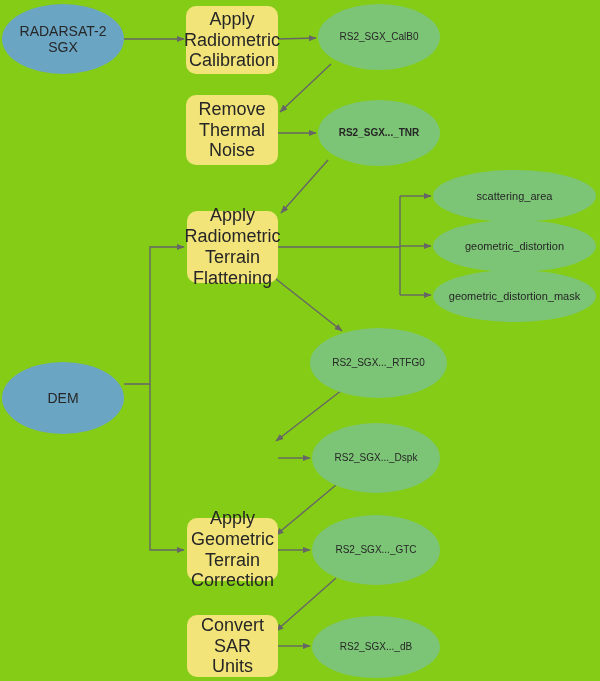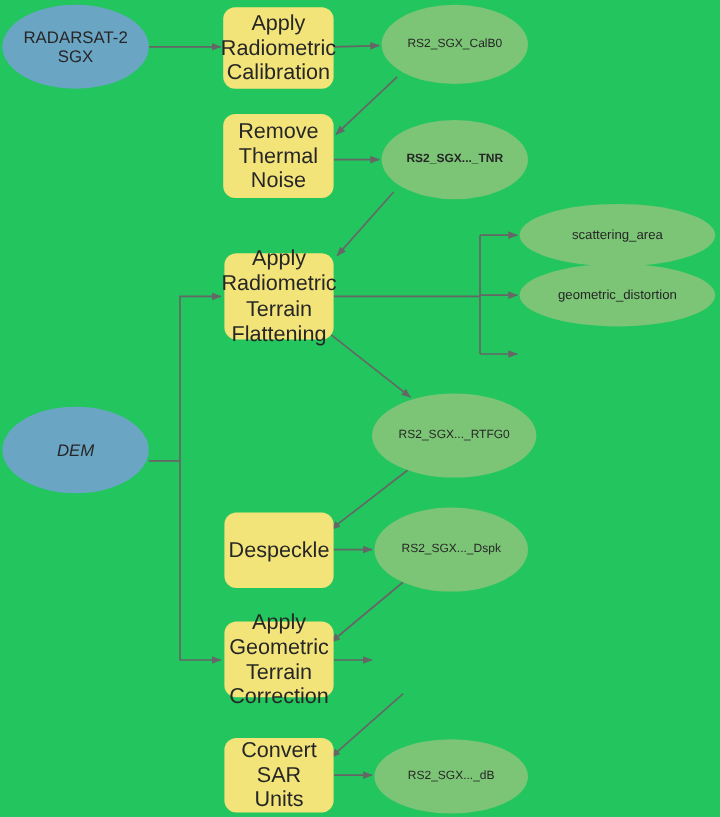--- a/index.html
+++ b/index.html
@@ -4,21 +4,21 @@
 <style>
   html,body{margin:0;padding:0;background:#ffffff;}
   body{
     font-family:"Liberation Sans","DejaVu Sans",sans-serif;
     -webkit-font-smoothing:antialiased;
   }
   #canvas{
     position:relative;
     width:600px;
     height:681px;
-    background:#22c55e;
+    background:#84cc16;
     overflow:hidden;
   }
   #edges{
     position:absolute;
     left:0;top:0;
     width:600px;height:681px;
     pointer-events:none;
   }
   .node{
     position:absolute;
@@ -95,29 +95,30 @@
 Thermal Noise</div>
   <div class="node data" style="left:318px;top:100px;width:122px;height:66px;font-weight:bold;">RS2_SGX..._TNR</div>
 
   <div class="node process" style="left:187px;top:211px;width:91px;height:72px;">Apply
 Radiometric
 Terrain
 Flattening</div>
 
   <div class="node data small" style="left:433px;top:170px;width:163px;height:52px;">scattering_area</div>
   <div class="node data small" style="left:433px;top:220px;width:163px;height:52px;">geometric_distortion</div>
+  <div class="node data small" style="left:433px;top:270px;width:163px;height:52px;">geometric_distortion_mask</div>
 
-  <div class="node source" style="left:2px;top:339px;width:122px;height:72px;font-style:italic;">DEM</div>
+  <div class="node source" style="left:2px;top:362px;width:122px;height:72px;">DEM</div>
   <div class="node data" style="left:310px;top:328px;width:137px;height:70px;">RS2_SGX..._RTFG0</div>
 
-  <div class="node process" style="left:187px;top:427px;width:91px;height:63px;">Despeckle</div>
   <div class="node data" style="left:312px;top:423px;width:128px;height:70px;">RS2_SGX..._Dspk</div>
 
   <div class="node process" style="left:187px;top:518px;width:91px;height:63px;">Apply
 Geometric
 Terrain
 Correction</div>
+  <div class="node data" style="left:312px;top:515px;width:128px;height:70px;">RS2_SGX..._GTC</div>
 
   <div class="node process" style="left:187px;top:615px;width:91px;height:62px;">Convert SAR
 Units</div>
   <div class="node data" style="left:312px;top:616px;width:128px;height:62px;">RS2_SGX..._dB</div>
 
 </div>
 
 </body></html>

